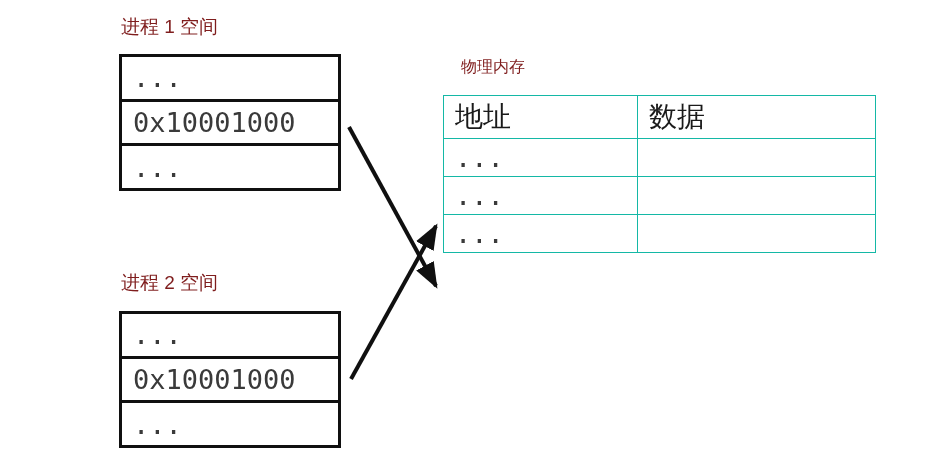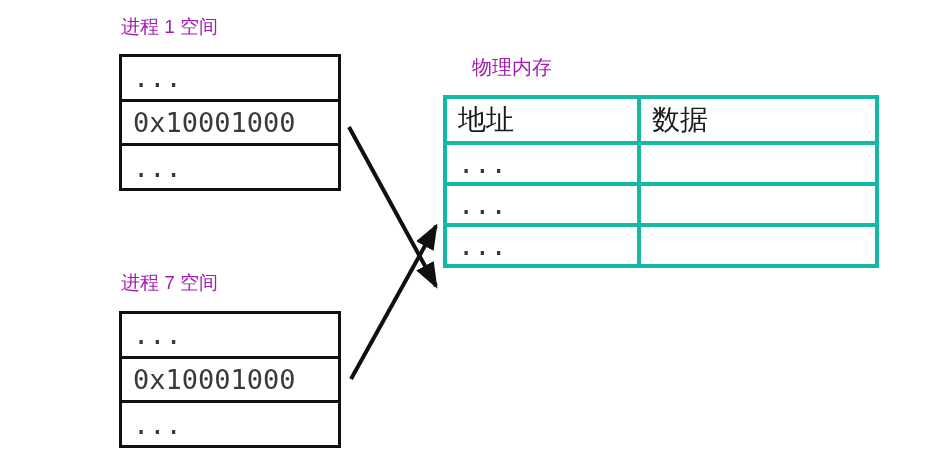--- a/index.html
+++ b/index.html
@@ -21,21 +21,21 @@
     left: 0;
     top: 0;
     width: 939px;
     height: 460px;
     pointer-events: none;
   }
   .section-label {
     position: absolute;
     font-size: 19px;
     line-height: 22px;
-    color: #a21caf;
+    color: #7f1d1d;
     white-space: nowrap;
   }
   .proc-box {
     position: absolute;
     width: 222px;
     height: 137px;
     border: 3px solid #101010;
     box-sizing: border-box;
     display: flex;
     flex-direction: column;
@@ -63,21 +63,21 @@
     position: absolute;
     left: 443px;
     top: 95px;
     width: 432px;
     border-collapse: collapse;
     table-layout: fixed;
     background: #ffffff;
   }
   .phys-table th,
   .phys-table td {
-    border: 4px solid #14b8a6;
+    border: 1px solid #14b8a6;
     text-align: left;
     vertical-align: middle;
     padding: 0 0 0 11px;
     overflow: hidden;
   }
   .phys-table th {
     height: 42px;
     font-size: 28px;
     font-weight: 400;
     color: #1a1a1a;
@@ -104,28 +104,28 @@
     <line x1="351" y1="379" x2="436" y2="226" stroke="#101010" stroke-width="4" marker-end="url(#arrowhead)"></line>
   </svg>
 
   <div class="section-label" style="left:121px; top:16px;">进程 1 空间</div>
   <div class="proc-box" style="left:119px; top:54px;">
     <div class="proc-row mono">...</div>
     <div class="proc-row mono">0x10001000</div>
     <div class="proc-row mono">...</div>
   </div>
 
-  <div class="section-label" style="left:121px; top:272px;">进程 7 空间</div>
+  <div class="section-label" style="left:121px; top:272px;">进程 2 空间</div>
   <div class="proc-box" style="left:119px; top:311px;">
     <div class="proc-row mono">...</div>
     <div class="proc-row mono">0x10001000</div>
     <div class="proc-row mono">...</div>
   </div>
 
-  <div class="section-label" style="left:472px; top:56px; font-size:20px;">物理内存</div>
+  <div class="section-label" style="left:461px; top:56px; font-size:16px;">物理内存</div>
 
   <table class="phys-table">
     <colgroup>
       <col class="col-addr">
       <col class="col-data">
     </colgroup>
     <tbody>
       <tr>
         <th>地址</th>
         <th>数据</th>

